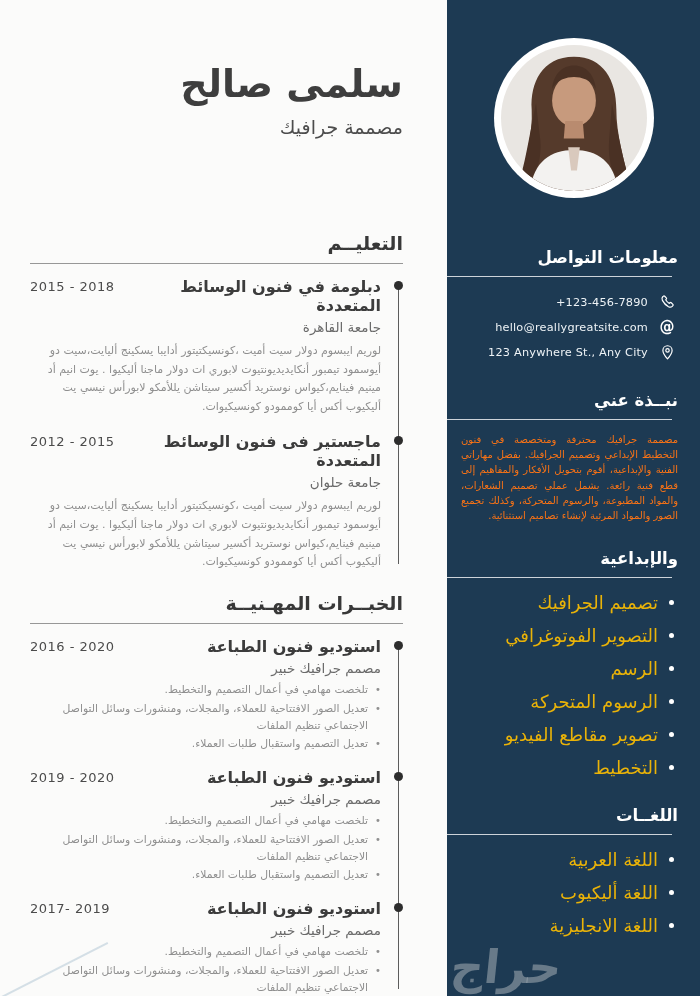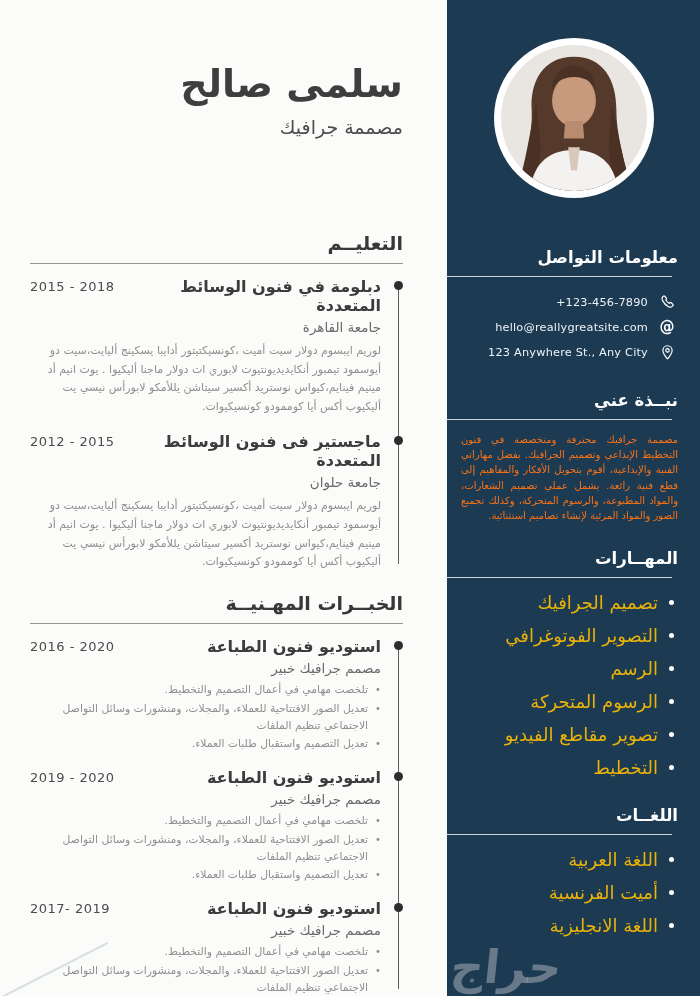--- a/index.html
+++ b/index.html
@@ -135,21 +135,21 @@
       </div>
     </section>
 
     <section class="about-section">
       <h2 class="sb-heading">نبــذة عني</h2>
       <div class="sb-divider"></div>
       <p class="about-text">مصممة جرافيك محترفة ومتخصصة في فنون التخطيط الإبداعي وتصميم الجرافيك. بفضل مهاراتي الفنية والإبداعية، أقوم بتحويل الأفكار والمفاهيم إلى قطع فنية رائعة. يشمل عملي تصميم الشعارات، والمواد المطبوعة، والرسوم المتحركة، وكذلك تجميع الصور والمواد المرئية لإنشاء تصاميم استثنائية.</p>
     </section>
 
     <section class="skills-section">
-      <h2 class="sb-heading">المهــارات</h2>
+      <h2 class="sb-heading">والإبداعية</h2>
       <div class="sb-divider"></div>
       <div class="sb-list">
         <div class="sb-item">
             <span class="sb-dot"></span>
             <span class="sb-item-text">تصميم الجرافيك</span>
           </div>
         <div class="sb-item">
             <span class="sb-dot"></span>
             <span class="sb-item-text">التصوير الفوتوغرافي</span>
           </div>
@@ -175,21 +175,21 @@
     <section class="langs-section">
       <h2 class="sb-heading">اللغــات</h2>
       <div class="sb-divider"></div>
       <div class="sb-list">
         <div class="sb-item">
             <span class="sb-dot"></span>
             <span class="sb-item-text">اللغة العربية</span>
           </div>
         <div class="sb-item">
             <span class="sb-dot"></span>
-            <span class="sb-item-text">أميت الفرنسية</span>
+            <span class="sb-item-text">اللغة أليكيوب</span>
           </div>
         <div class="sb-item">
             <span class="sb-dot"></span>
             <span class="sb-item-text">اللغة الانجليزية</span>
           </div>
       </div>
     </section>
 
     <div class="watermark">حراج</div>
   </aside>

